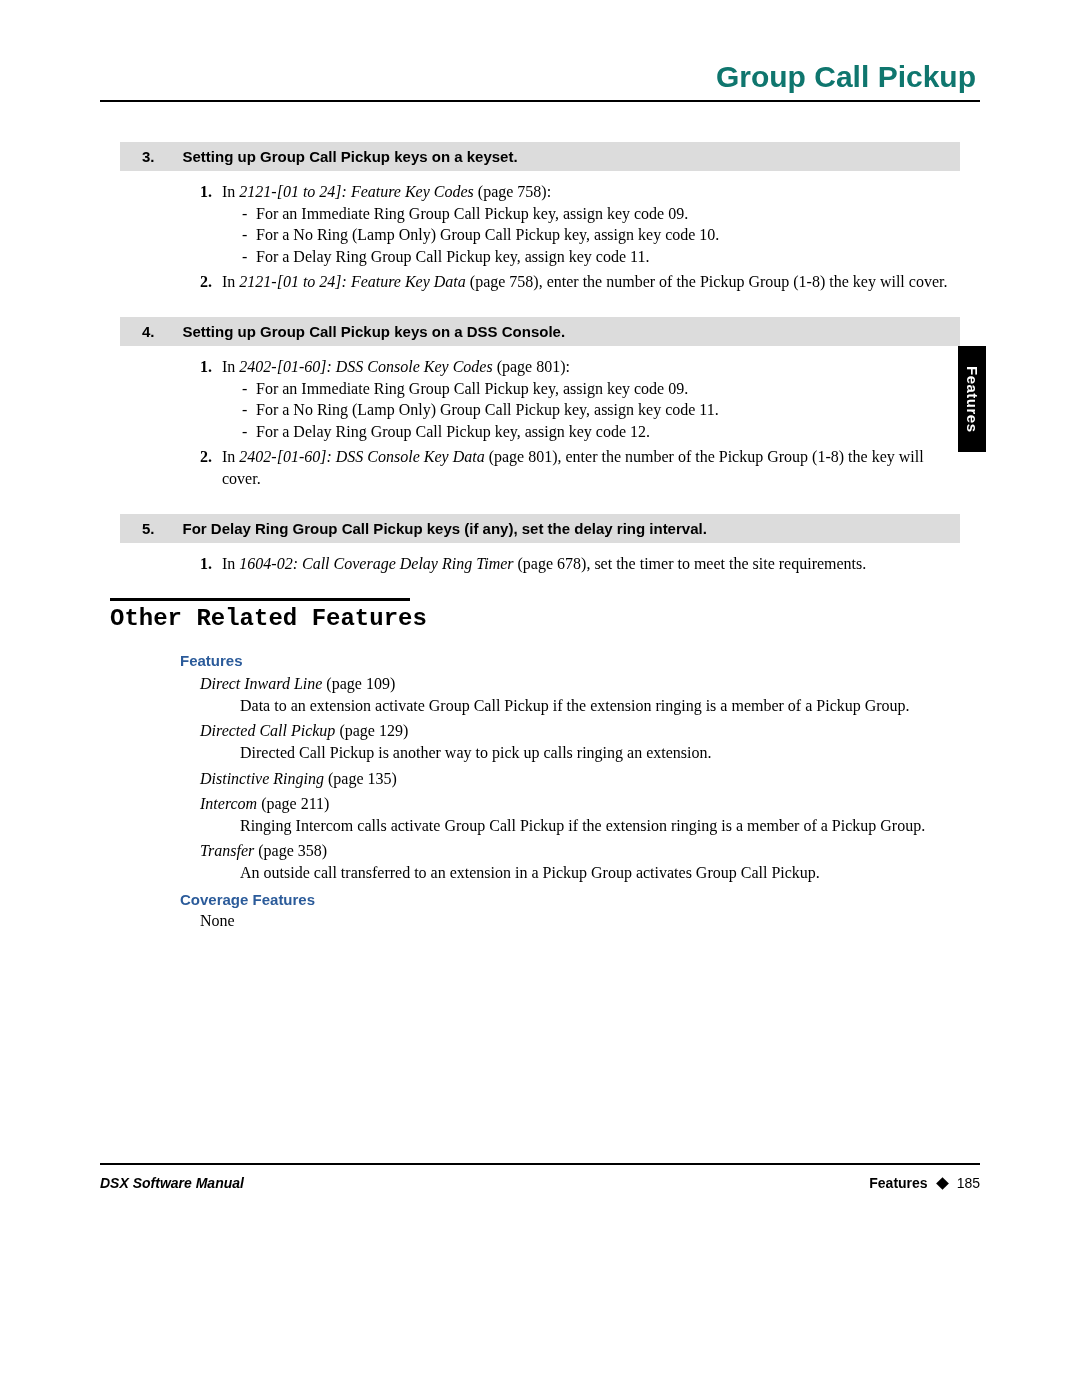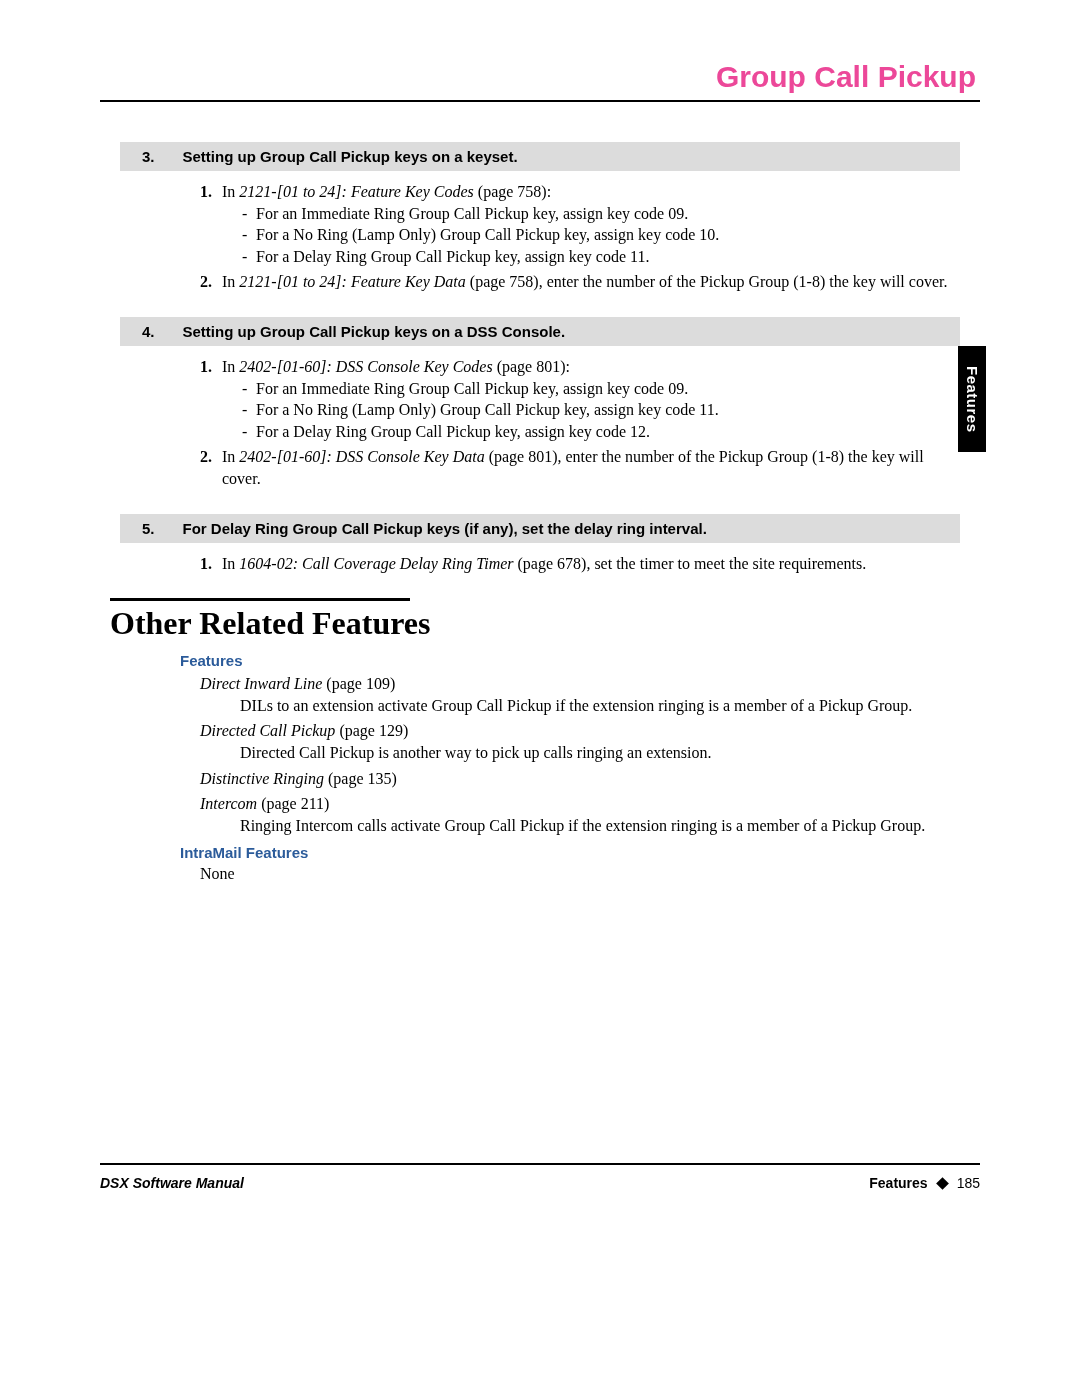--- a/index.html
+++ b/index.html
@@ -14,21 +14,21 @@
   .page {
     position: absolute;
     left: 100px;
     top: 60px;
     width: 880px;
   }
   .header-title {
     text-align: right;
     font-family: Arial, Helvetica, sans-serif;
     font-weight: 700;
-    color: #ec4899;
+    color: #0f766e;
     font-size: 30px;
     padding-right: 4px;
     padding-bottom: 6px;
   }
   .header-rule {
     border-bottom: 2.5px solid #000;
     margin-bottom: 40px;
   }
   .side-tab {
     position: absolute;
@@ -103,24 +103,24 @@
     position: absolute;
     left: 0;
   }
   .italic-ref { font-style: italic; }
   .section-divider {
     width: 300px;
     border-top: 3px solid #000;
     margin: 14px 0 4px 10px;
   }
   .section-title {
-    font-family: Liberation Serif, serif;
-    font-weight: 700;
-    font-size: 32px;
-    margin: 2px 0 10px 10px;
+    font-family: Liberation Mono, monospace;
+    font-weight: 700;
+    font-size: 24px;
+    margin: 2px 0 20px 10px;
   }
   .subhead {
     font-family: Arial, Helvetica, sans-serif;
     font-weight: 700;
     font-size: 15px;
     color: #2b5b9a;
     margin: 8px 0 4px 80px;
   }
   .feature-list {
     margin: 0 30px 4px 100px;
@@ -221,36 +221,40 @@
     </ol>
   </div>
 
   <div class="section-divider"></div>
   <div class="section-title">Other Related Features</div>
 
   <div class="subhead">Features</div>
   <div class="feature-list">
     <div class="feature-item">
       <span class="feature-ref">Direct Inward Line</span><span> (page 109)</span>
-      <div class="feature-desc">DILs to an extension activate Group Call Pickup if the extension ringing is a member of a Pickup Group.</div>
+      <div class="feature-desc">Data to an extension activate Group Call Pickup if the extension ringing is a member of a Pickup Group.</div>
     </div>
     <div class="feature-item">
       <span class="feature-ref">Directed Call Pickup</span><span> (page 129)</span>
       <div class="feature-desc">Directed Call Pickup is another way to pick up calls ringing an extension.</div>
     </div>
     <div class="feature-item">
       <span class="feature-ref">Distinctive Ringing</span><span> (page 135)</span>
     </div>
     <div class="feature-item">
       <span class="feature-ref">Intercom</span><span> (page 211)</span>
       <div class="feature-desc">Ringing Intercom calls activate Group Call Pickup if the extension ringing is a member of a Pickup Group.</div>
     </div>
-  </div>
-
-  <div class="subhead">IntraMail Features</div>
+    <div class="feature-item">
+      <span class="feature-ref">Transfer</span><span> (page 358)</span>
+      <div class="feature-desc">An outside call transferred to an extension in a Pickup Group activates Group Call Pickup.</div>
+    </div>
+  </div>
+
+  <div class="subhead">Coverage Features</div>
   <div class="none-text">None</div>
 </div>
 
 <div class="footer-rule"></div>
 <div class="footer">
   <div class="footer-left">DSX Software Manual</div>
   <div class="footer-right">
     <span>Features</span>
     <span class="diamond"></span>
     <span class="footer-page">185</span>

